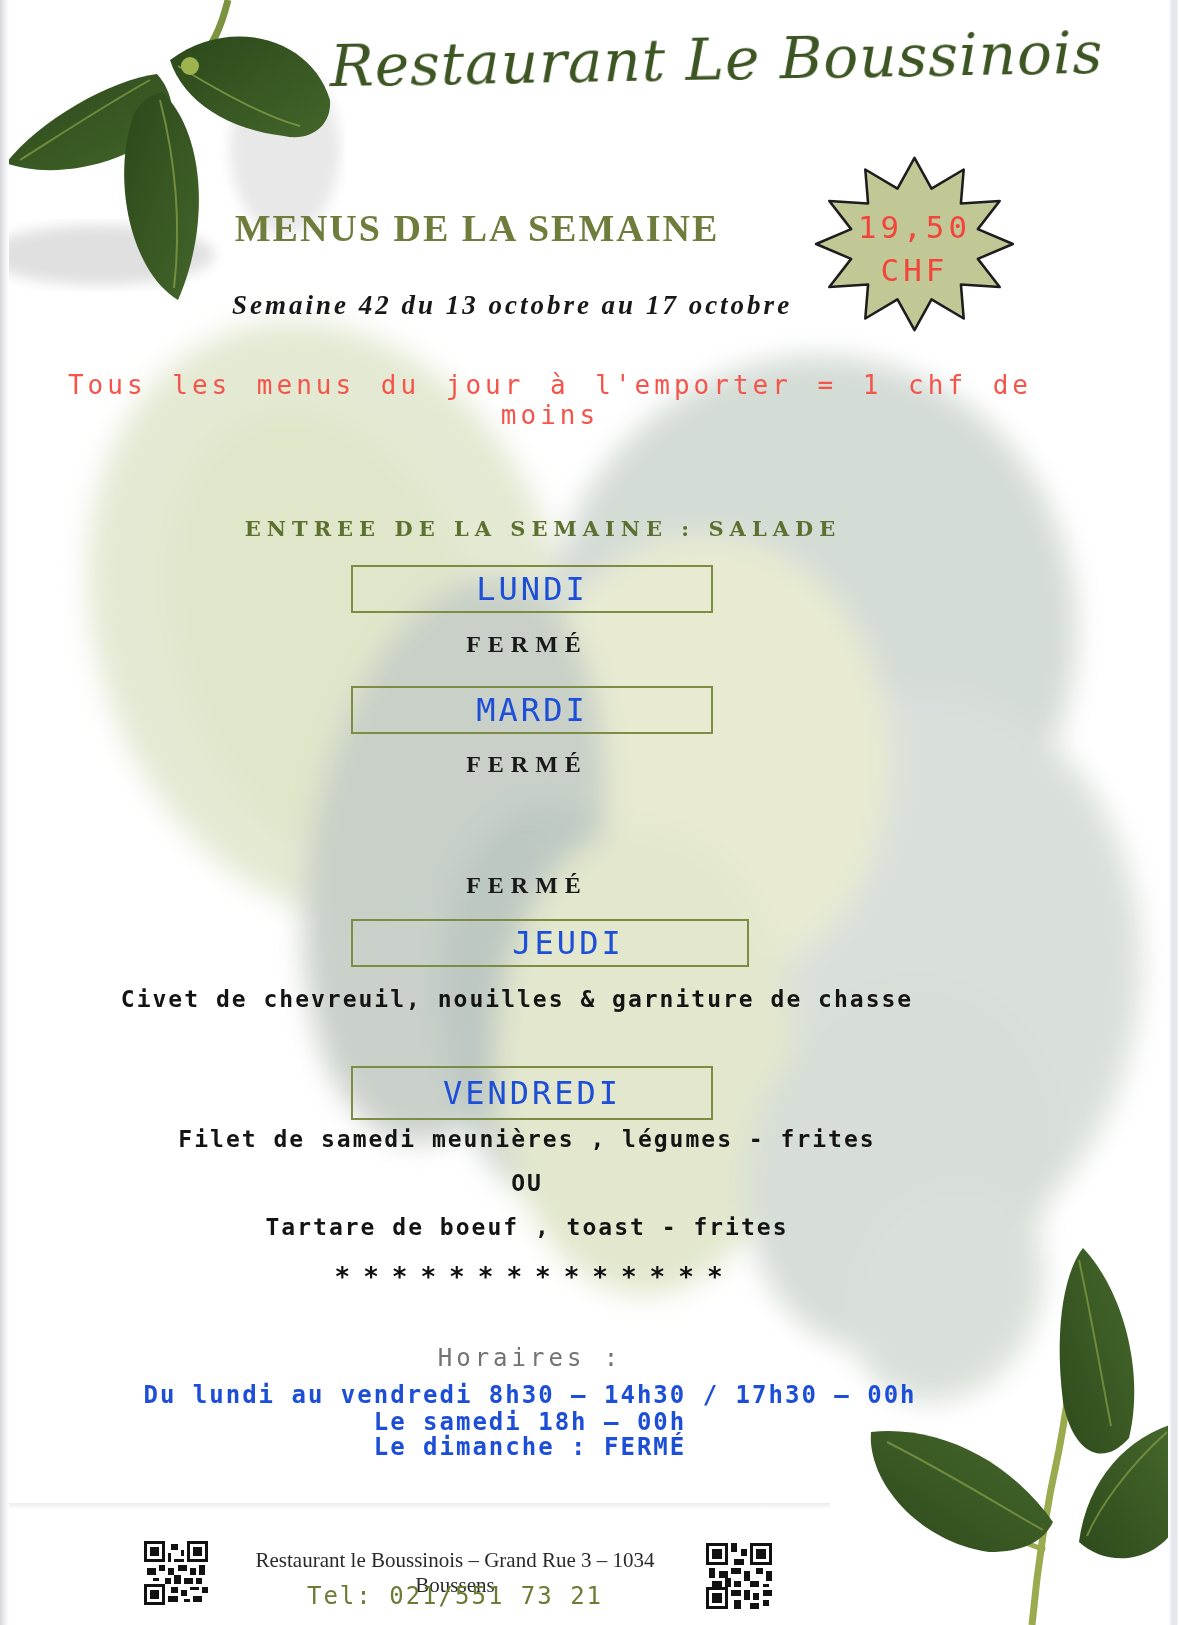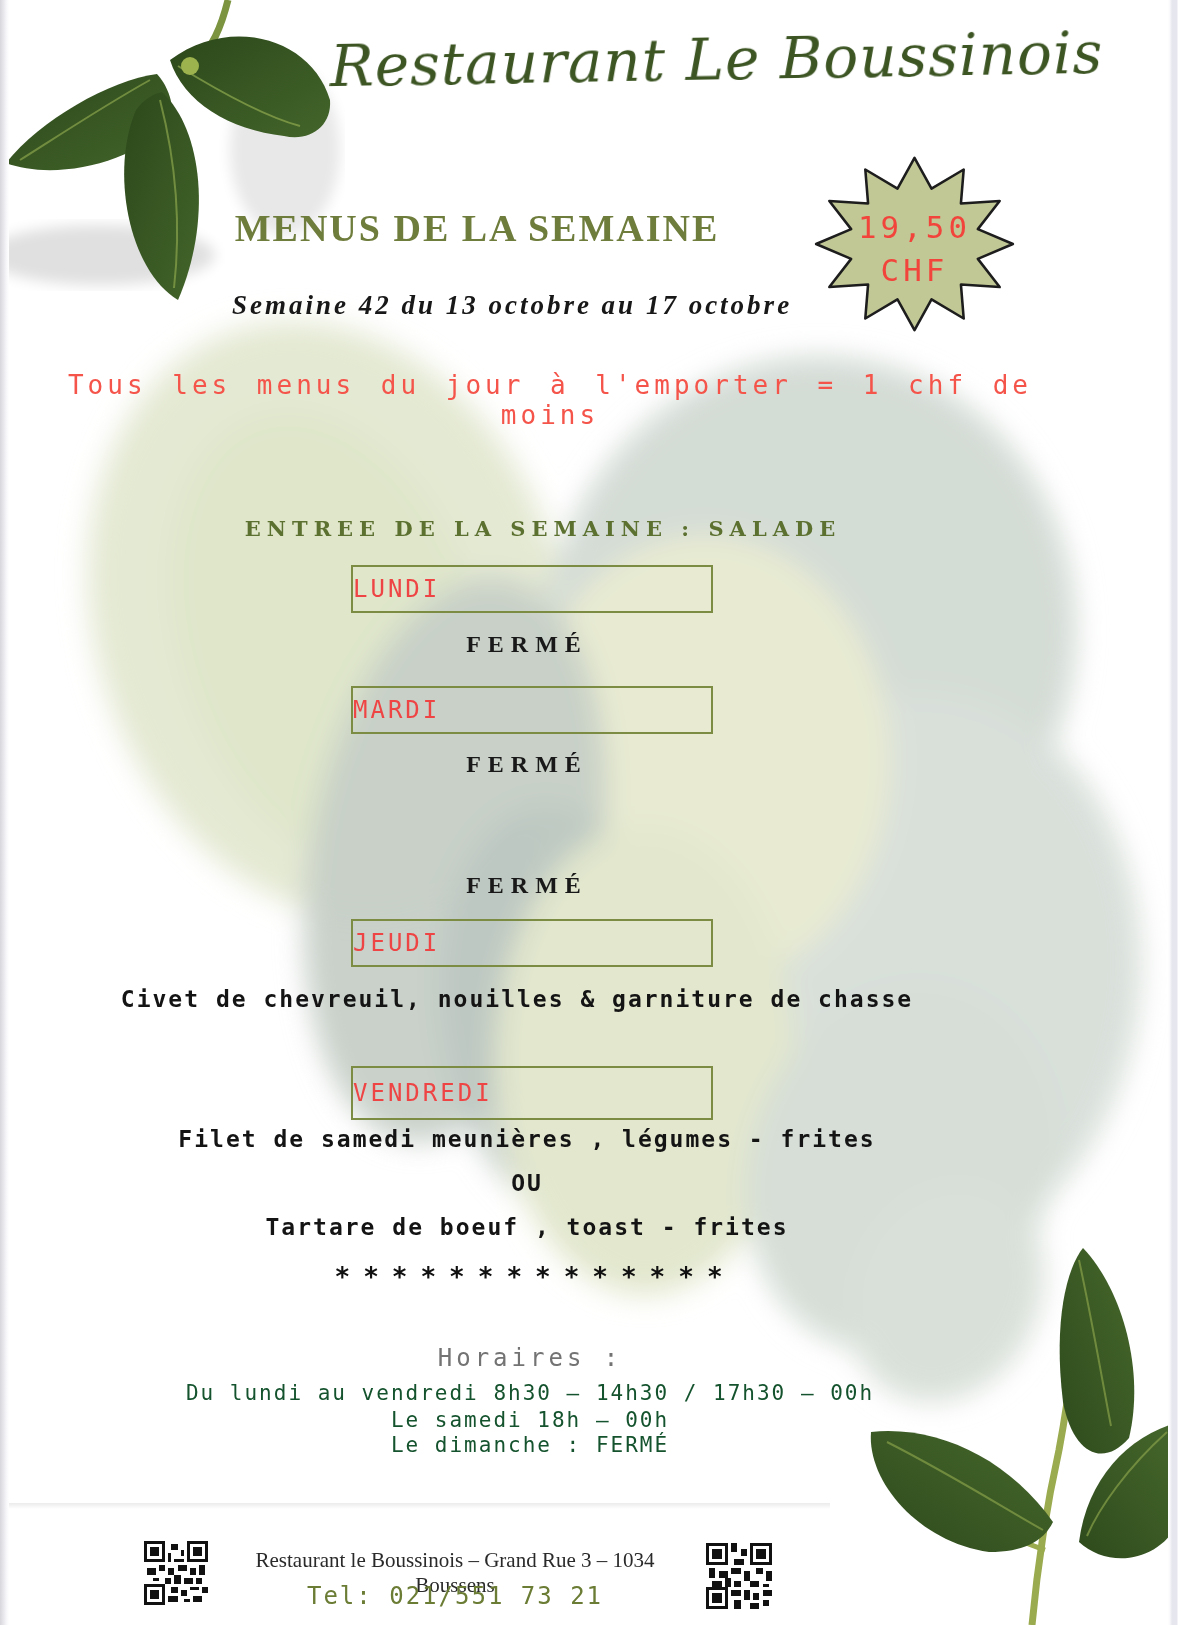--- a/index.html
+++ b/index.html
@@ -51,22 +51,22 @@
     letter-spacing:4px;word-spacing:6px;color:#f4544a;z-index:4;
   }
   .entree{
     left:123px;top:480px;width:840px;
     font-family:"DejaVu Serif",serif;font-weight:700;
     font-size:21px;letter-spacing:6px;color:#5c7030;z-index:4;margin-top:36px;
   }
   .day-box{
     left:351px;width:358px;height:44px;line-height:44px;
     border:2px solid #7c8c42;background:transparent;
-    font-family:"DejaVu Sans Mono",monospace;font-size:24px;
-    letter-spacing:3px;color:#ef4444;z-index:4;
+    font-family:"DejaVu Sans Mono",monospace;font-size:32px;
+    letter-spacing:3px;color:#1d4ed8;text-align:center;z-index:4;
   }
   .day-note{
     left:132px;width:790px;
     font-family:"Liberation Serif",serif;font-weight:700;
     font-size:24px;letter-spacing:7px;color:#191919;z-index:4;
   }
   .dish{
     font-family:"DejaVu Sans Mono",monospace;font-weight:700;
     font-size:23px;letter-spacing:2px;color:#141414;z-index:4;
   }
@@ -75,22 +75,22 @@
     font-family:"DejaVu Sans",sans-serif;font-weight:700;
     font-size:26px;letter-spacing:3px;color:#101010;z-index:4;
   }
   .hours-heading{
     left:70px;top:1344px;width:920px;
     font-family:"DejaVu Sans Mono",monospace;font-size:24px;
     letter-spacing:4px;color:#737373;z-index:4;
   }
   .hours-line{
     left:40px;width:980px;
-    font-family:"DejaVu Sans Mono",monospace;font-size:21px;
-    letter-spacing:2px;color:#14532d;z-index:4;
+    font-family:"DejaVu Sans Mono",monospace;font-size:24px;
+    letter-spacing:2px;color:#1d4ed8;z-index:4;font-weight:bold;
   }
   .address{
     left:230px;top:1548px;width:450px;
     font-family:"Liberation Serif",serif;font-size:21px;color:#2a2a2a;z-index:4;
   }
   .phone{
     left:230px;top:1582px;width:450px;
     font-family:"DejaVu Sans Mono",monospace;font-size:24px;
     letter-spacing:2px;color:#6b7c34;z-index:4;
   }
@@ -178,21 +178,21 @@
   <div class="abs entree center content">ENTREE DE LA SEMAINE : SALADE</div>
 
   <div class="abs day-box content" style="top:565px;">LUNDI</div>
   <div class="abs day-note center content" style="top:631px;">FERMÉ</div>
 
   <div class="abs day-box content" style="top:686px;">MARDI</div>
   <div class="abs day-note center content" style="top:751px;">FERMÉ</div>
 
   <div class="abs day-note center content" style="top:872px;">FERMÉ</div>
 
-  <div class="abs day-box content" style="top:919px;">JEUDI</div>
+  <div class="abs day-box content" style="top:919px;padding-left:36px;">JEUDI</div>
   <div class="abs dish center content" style="left:37px;top:986px;width:960px;">Civet de chevreuil, nouilles &amp; garniture de chasse</div>
 
   <div class="abs day-box content" style="top:1066px;height:50px;line-height:50px;">VENDREDI</div>
   <div class="abs dish center content" style="left:47px;top:1126px;width:960px;">Filet de samedi meunières , légumes - frites</div>
   <div class="abs dish center content" style="left:47px;top:1170px;width:960px;">OU</div>
   <div class="abs dish center content" style="left:47px;top:1214px;width:960px;">Tartare de boeuf , toast - frites</div>
 
   <div class="abs stars center content">* * * * * * * * * * * * * *</div>
   <div class="abs hours-heading center content">Horaires :</div>
   <div class="abs hours-line center content" style="top:1381px;">Du lundi au vendredi  8h30 – 14h30 / 17h30 – 00h</div>

